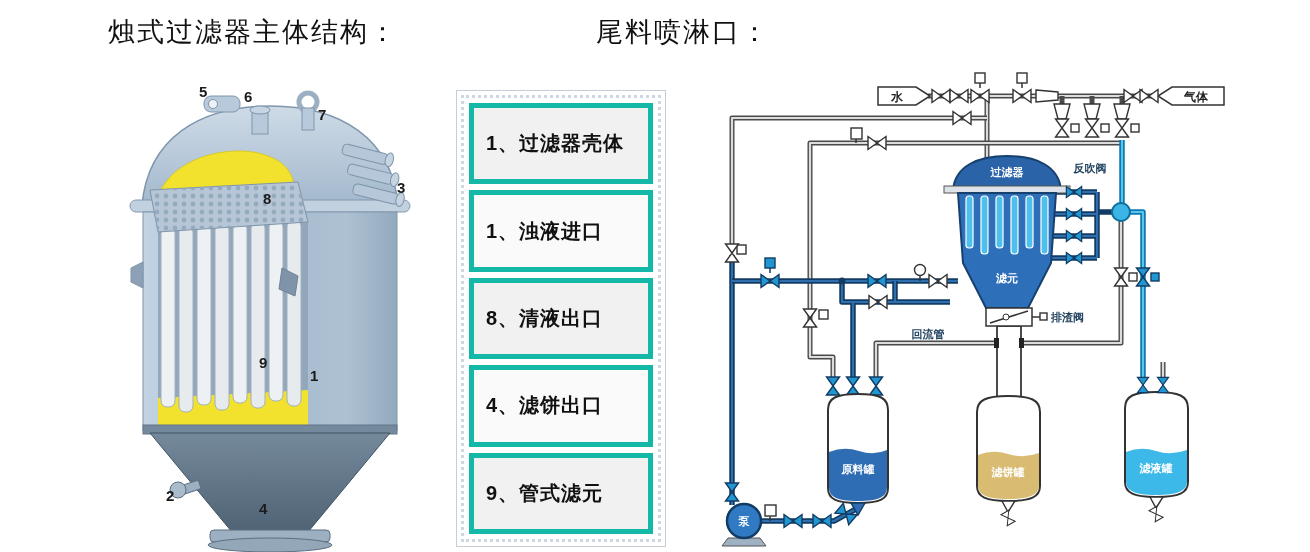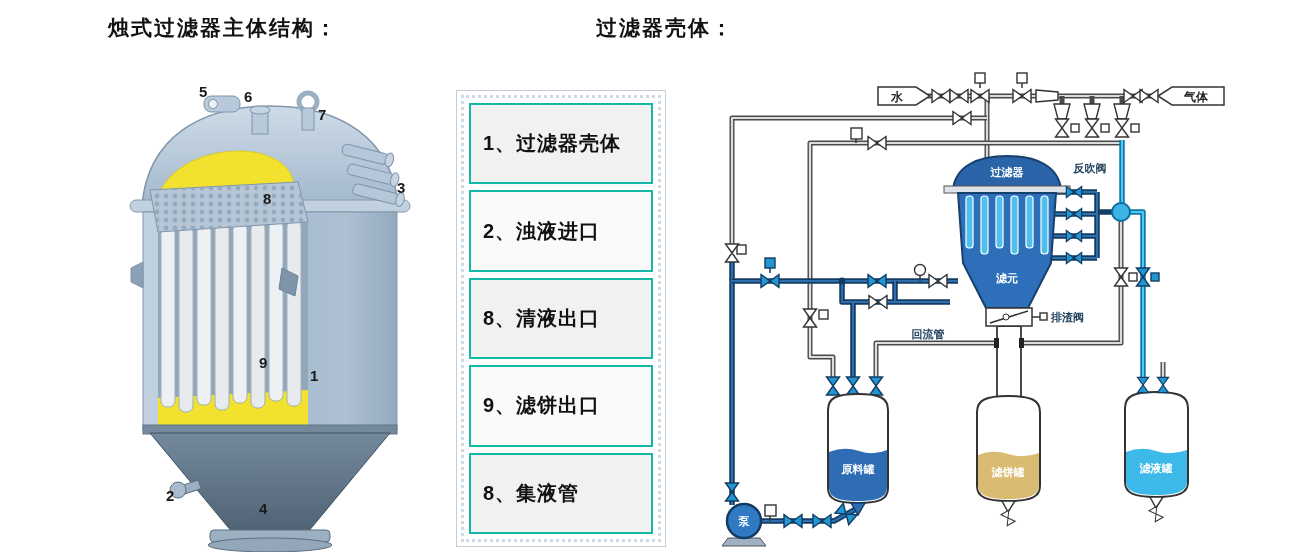--- a/index.html
+++ b/index.html
@@ -1,27 +1,27 @@
 <!DOCTYPE html>
 <html><head>
 <meta charset="utf-8">
 <style>
   html,body{margin:0;padding:0;background:#fff;}
   #stage{position:relative;width:1310px;height:552px;background:#ffffff;overflow:hidden;
          font-family:"Liberation Sans",sans-serif;}
-  .sec-title{position:absolute;font-size:21px;font-weight:bold;color:#111;letter-spacing:2px;white-space:nowrap;}
+  .sec-title{position:absolute;font-size:27px;font-weight:normal;color:#111;letter-spacing:2px;white-space:nowrap;}
   #title-structure{left:108px;top:14px;}
   #title-principle{left:596px;top:14px;}
 
   
   .list-panel{position:absolute;left:456px;top:90px;width:210px;height:457px;
               border:1px solid #c7cdd4;background:#fff;box-sizing:border-box;padding:4px;}
   .list-deco{width:100%;height:100%;box-sizing:border-box;border:3px dotted #ccd9e4;padding:5px;
              display:flex;flex-direction:column;gap:6px;background:#fff;}
-  .part-row{flex:1;background:#f1f1f1;border:2px solid #14b8a6;display:flex;align-items:center;
+  .part-row{flex:1;background:#f1f1f1;border:5px solid #14b8a6;display:flex;align-items:center;
             padding-left:12px;font-size:20px;font-weight:bold;color:#111;letter-spacing:1px;white-space:nowrap;}
   .part-row:nth-child(even){background:#fafafa;}
 
   svg{position:absolute;}
   #svg-structure{left:120px;top:62px;}
   #svg-principle{left:690px;top:60px;}
 
   
   .po{fill:none;stroke:#4a4a4a;stroke-width:5;stroke-linejoin:round;}
   .pi{fill:none;stroke:#dcdcdc;stroke-width:2.2;stroke-linejoin:round;}
@@ -36,21 +36,21 @@
   .lbl{font:bold 11px "Liberation Sans",sans-serif;fill:#23445f;}
   .wlbl{font:bold 11px "Liberation Sans",sans-serif;fill:#ffffff;}
   .num{font:bold 15px "Liberation Sans",sans-serif;fill:#1a1a1a;}
 </style>
 </head>
 <body>
 
 <div id="stage">
 
   <div id="title-structure" class="sec-title">烛式过滤器主体结构：</div>
-  <div id="title-principle" class="sec-title">过滤器壳体：</div>
+  <div id="title-principle" class="sec-title">尾料喷淋口：</div>
 
   <svg id="svg-structure" width="320" height="490" viewBox="120 62 320 490">
     <defs>
       <linearGradient id="bodyGrad" x1="0" y1="0" x2="1" y2="0">
         <stop offset="0" stop-color="#c3d3e2"></stop>
           <stop offset="0.45" stop-color="#a3b8cd"></stop>
         <stop offset="0.8" stop-color="#aec1d3"></stop>
           <stop offset="1" stop-color="#93a9be"></stop>
       </linearGradient>
       <linearGradient id="domeGrad" x1="0" y1="0" x2="0" y2="1">
@@ -137,24 +137,24 @@
     <text class="num" x="263" y="204">8</text>
     <text class="num" x="259" y="368">9</text>
     <text class="num" x="310" y="381">1</text>
     <text class="num" x="166" y="501">2</text>
     <text class="num" x="259" y="514">4</text>
   </svg>
 
   <div class="list-panel">
     <div class="list-deco">
       <div class="part-row">1、过滤器壳体</div>
-      <div class="part-row">2、浊液进口</div>
+      <div class="part-row">1、浊液进口</div>
       <div class="part-row">8、清液出口</div>
-      <div class="part-row">9、滤饼出口</div>
-      <div class="part-row">8、集液管</div>
+      <div class="part-row">4、滤饼出口</div>
+      <div class="part-row">9、管式滤元</div>
     </div>
   </div>
 
   <svg id="svg-principle" width="620" height="492" viewBox="690 60 620 492">
     <defs>
       <path id="bow" d="M-9,-6.5 L0,0 L-9,6.5 Z M9,-6.5 L0,0 L9,6.5 Z"></path>
     </defs>
 
     <g id="grayNet">
       <path class="po" d="M928,96 H1158"></path>

